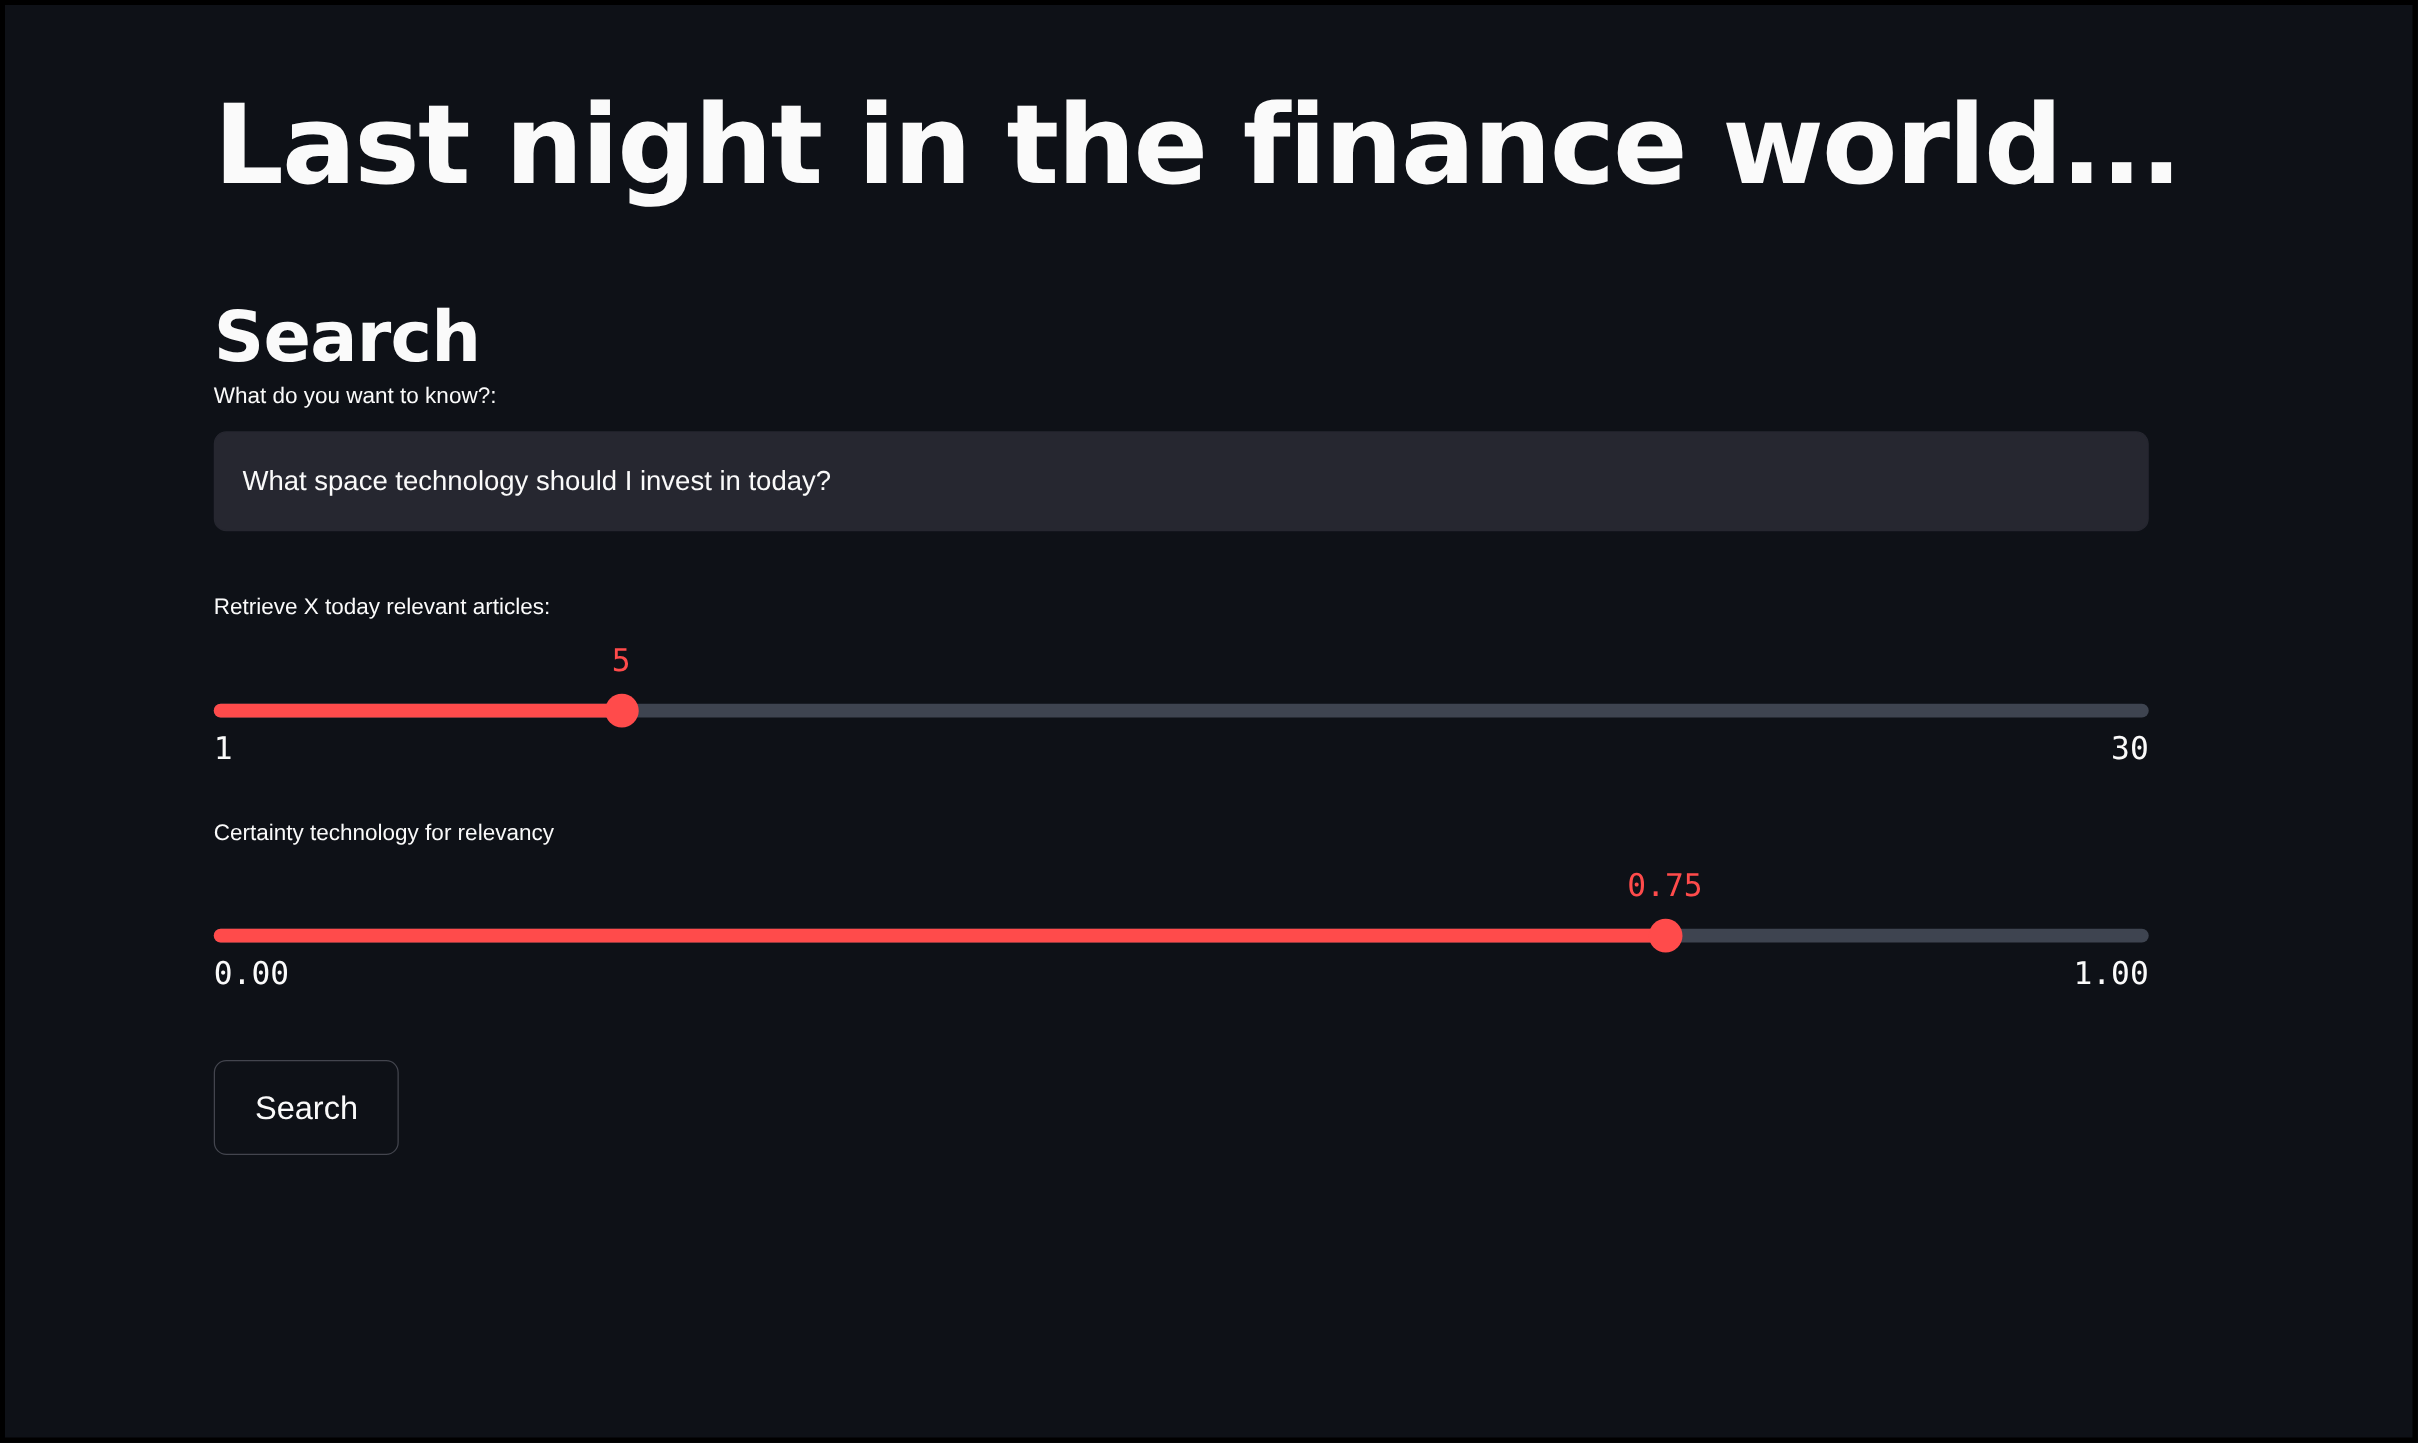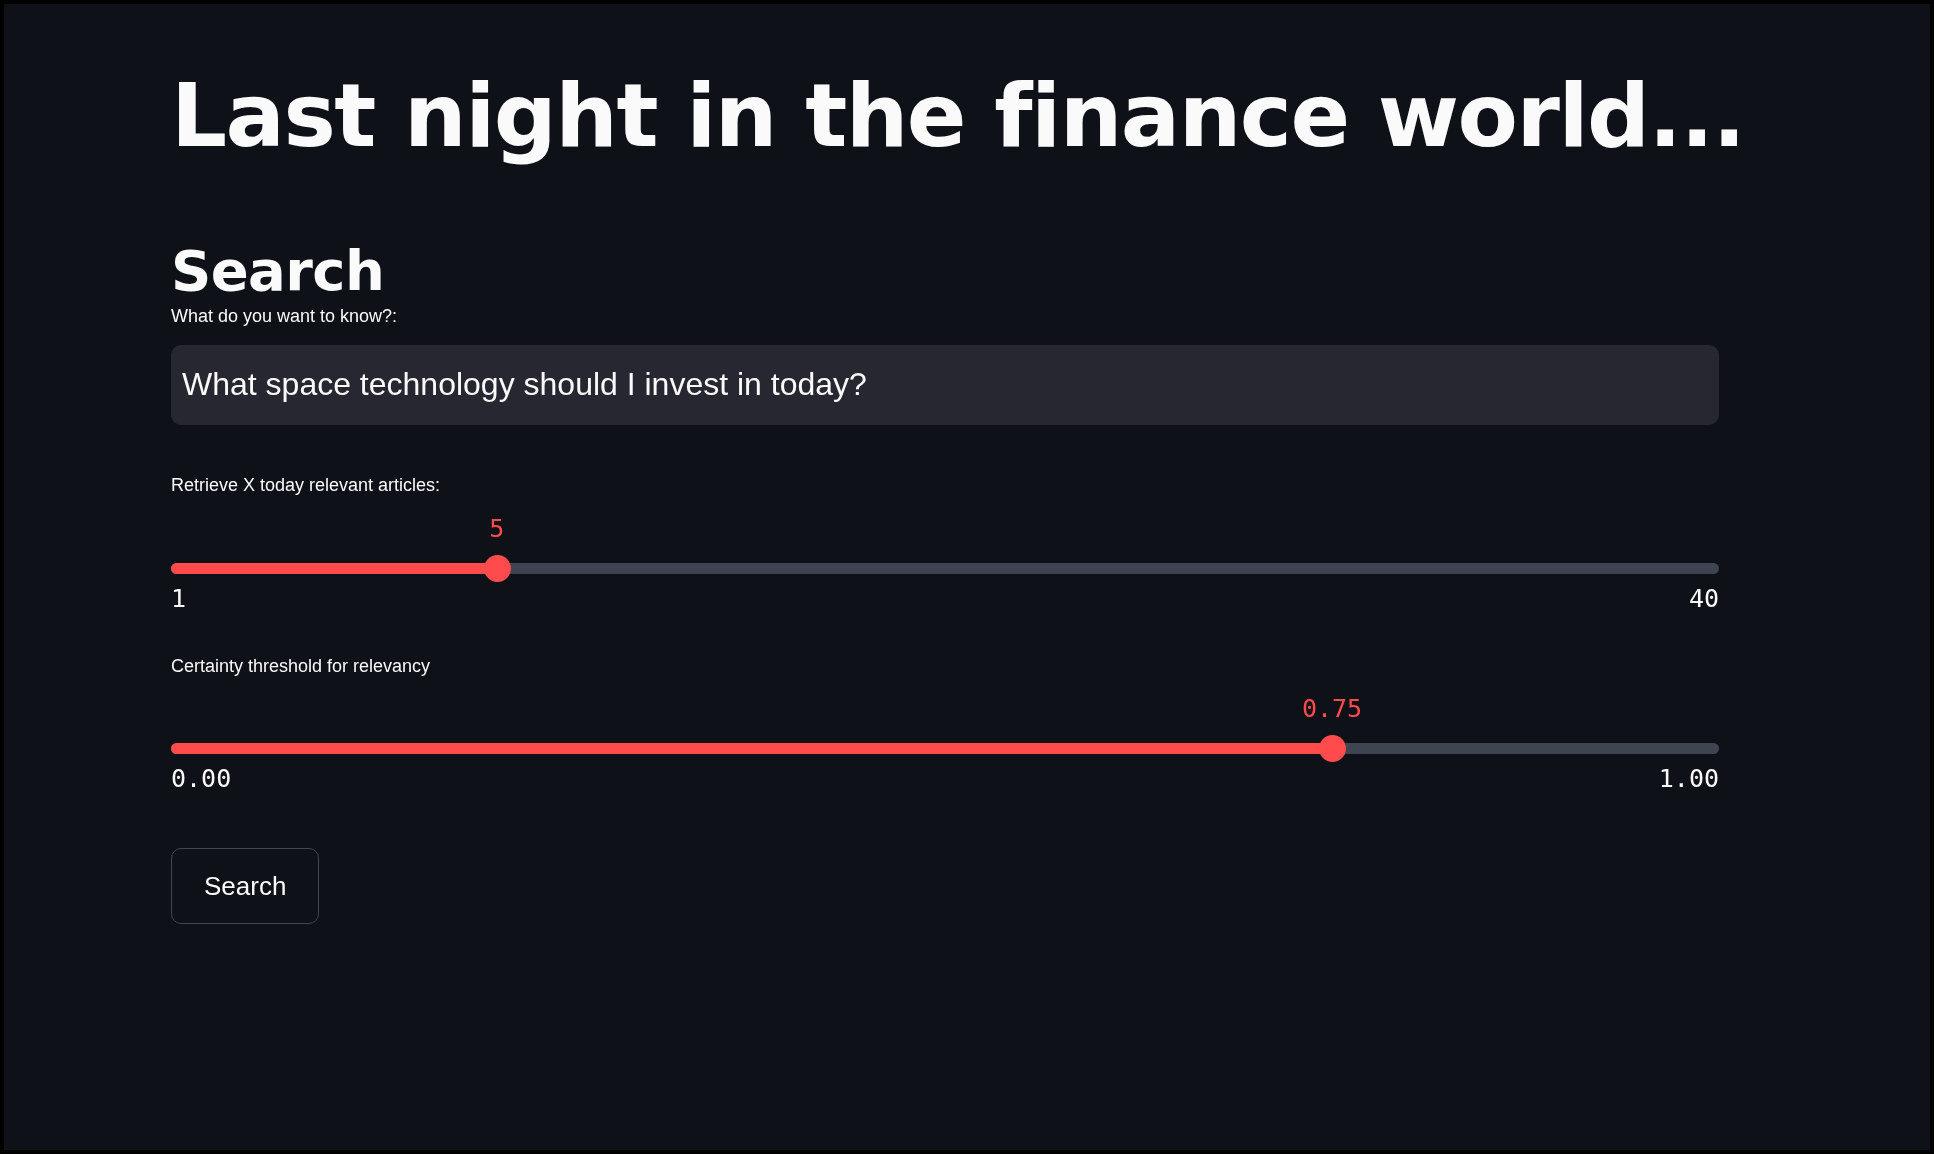--- a/index.html
+++ b/index.html
@@ -65,22 +65,22 @@
 
   #question-input {
     display: block;
     width: 1548px;
     height: 80px;
     background: #262730;
     border: 1px solid #262730;
     border-radius: 10px;
     color: #FAFAFA;
     font-family: "Liberation Sans", sans-serif;
-    font-size: 32px;
-    padding: 0 10px;
+    font-size: 22px;
+    padding: 0 22px;
     outline: none;
   }
   #question-input::placeholder { color: #7A7D87; }
 
   
   .slider-block { margin-top: 46px; }
 
   .slider-area {
     position: relative;
     width: 1548px;
@@ -176,27 +176,27 @@
     <div class="slider-block">
       <div class="field-label">Retrieve X today relevant articles:</div>
       <div class="slider-area">
         <div class="slider-value" id="articles-value" style="left: 21.05%;">5</div>
         <div class="slider-track">
           <div class="slider-fill" id="articles-fill" style="width: 21.05%;"></div>
           <div class="slider-thumb" id="articles-thumb" style="left: 21.05%;"></div>
         </div>
         <div class="slider-bounds">
           <span>1</span>
-          <span>40</span>
+          <span>30</span>
         </div>
       </div>
     </div>
 
     <div class="slider-block">
-      <div class="field-label">Certainty threshold for relevancy</div>
+      <div class="field-label">Certainty technology for relevancy</div>
       <div class="slider-area">
         <div class="slider-value" id="certainty-value" style="left: 75%;">0.75</div>
         <div class="slider-track">
           <div class="slider-fill" id="certainty-fill" style="width: 75%;"></div>
           <div class="slider-thumb" id="certainty-thumb" style="left: 75%;"></div>
         </div>
         <div class="slider-bounds">
           <span>0.00</span>
           <span>1.00</span>
         </div>

